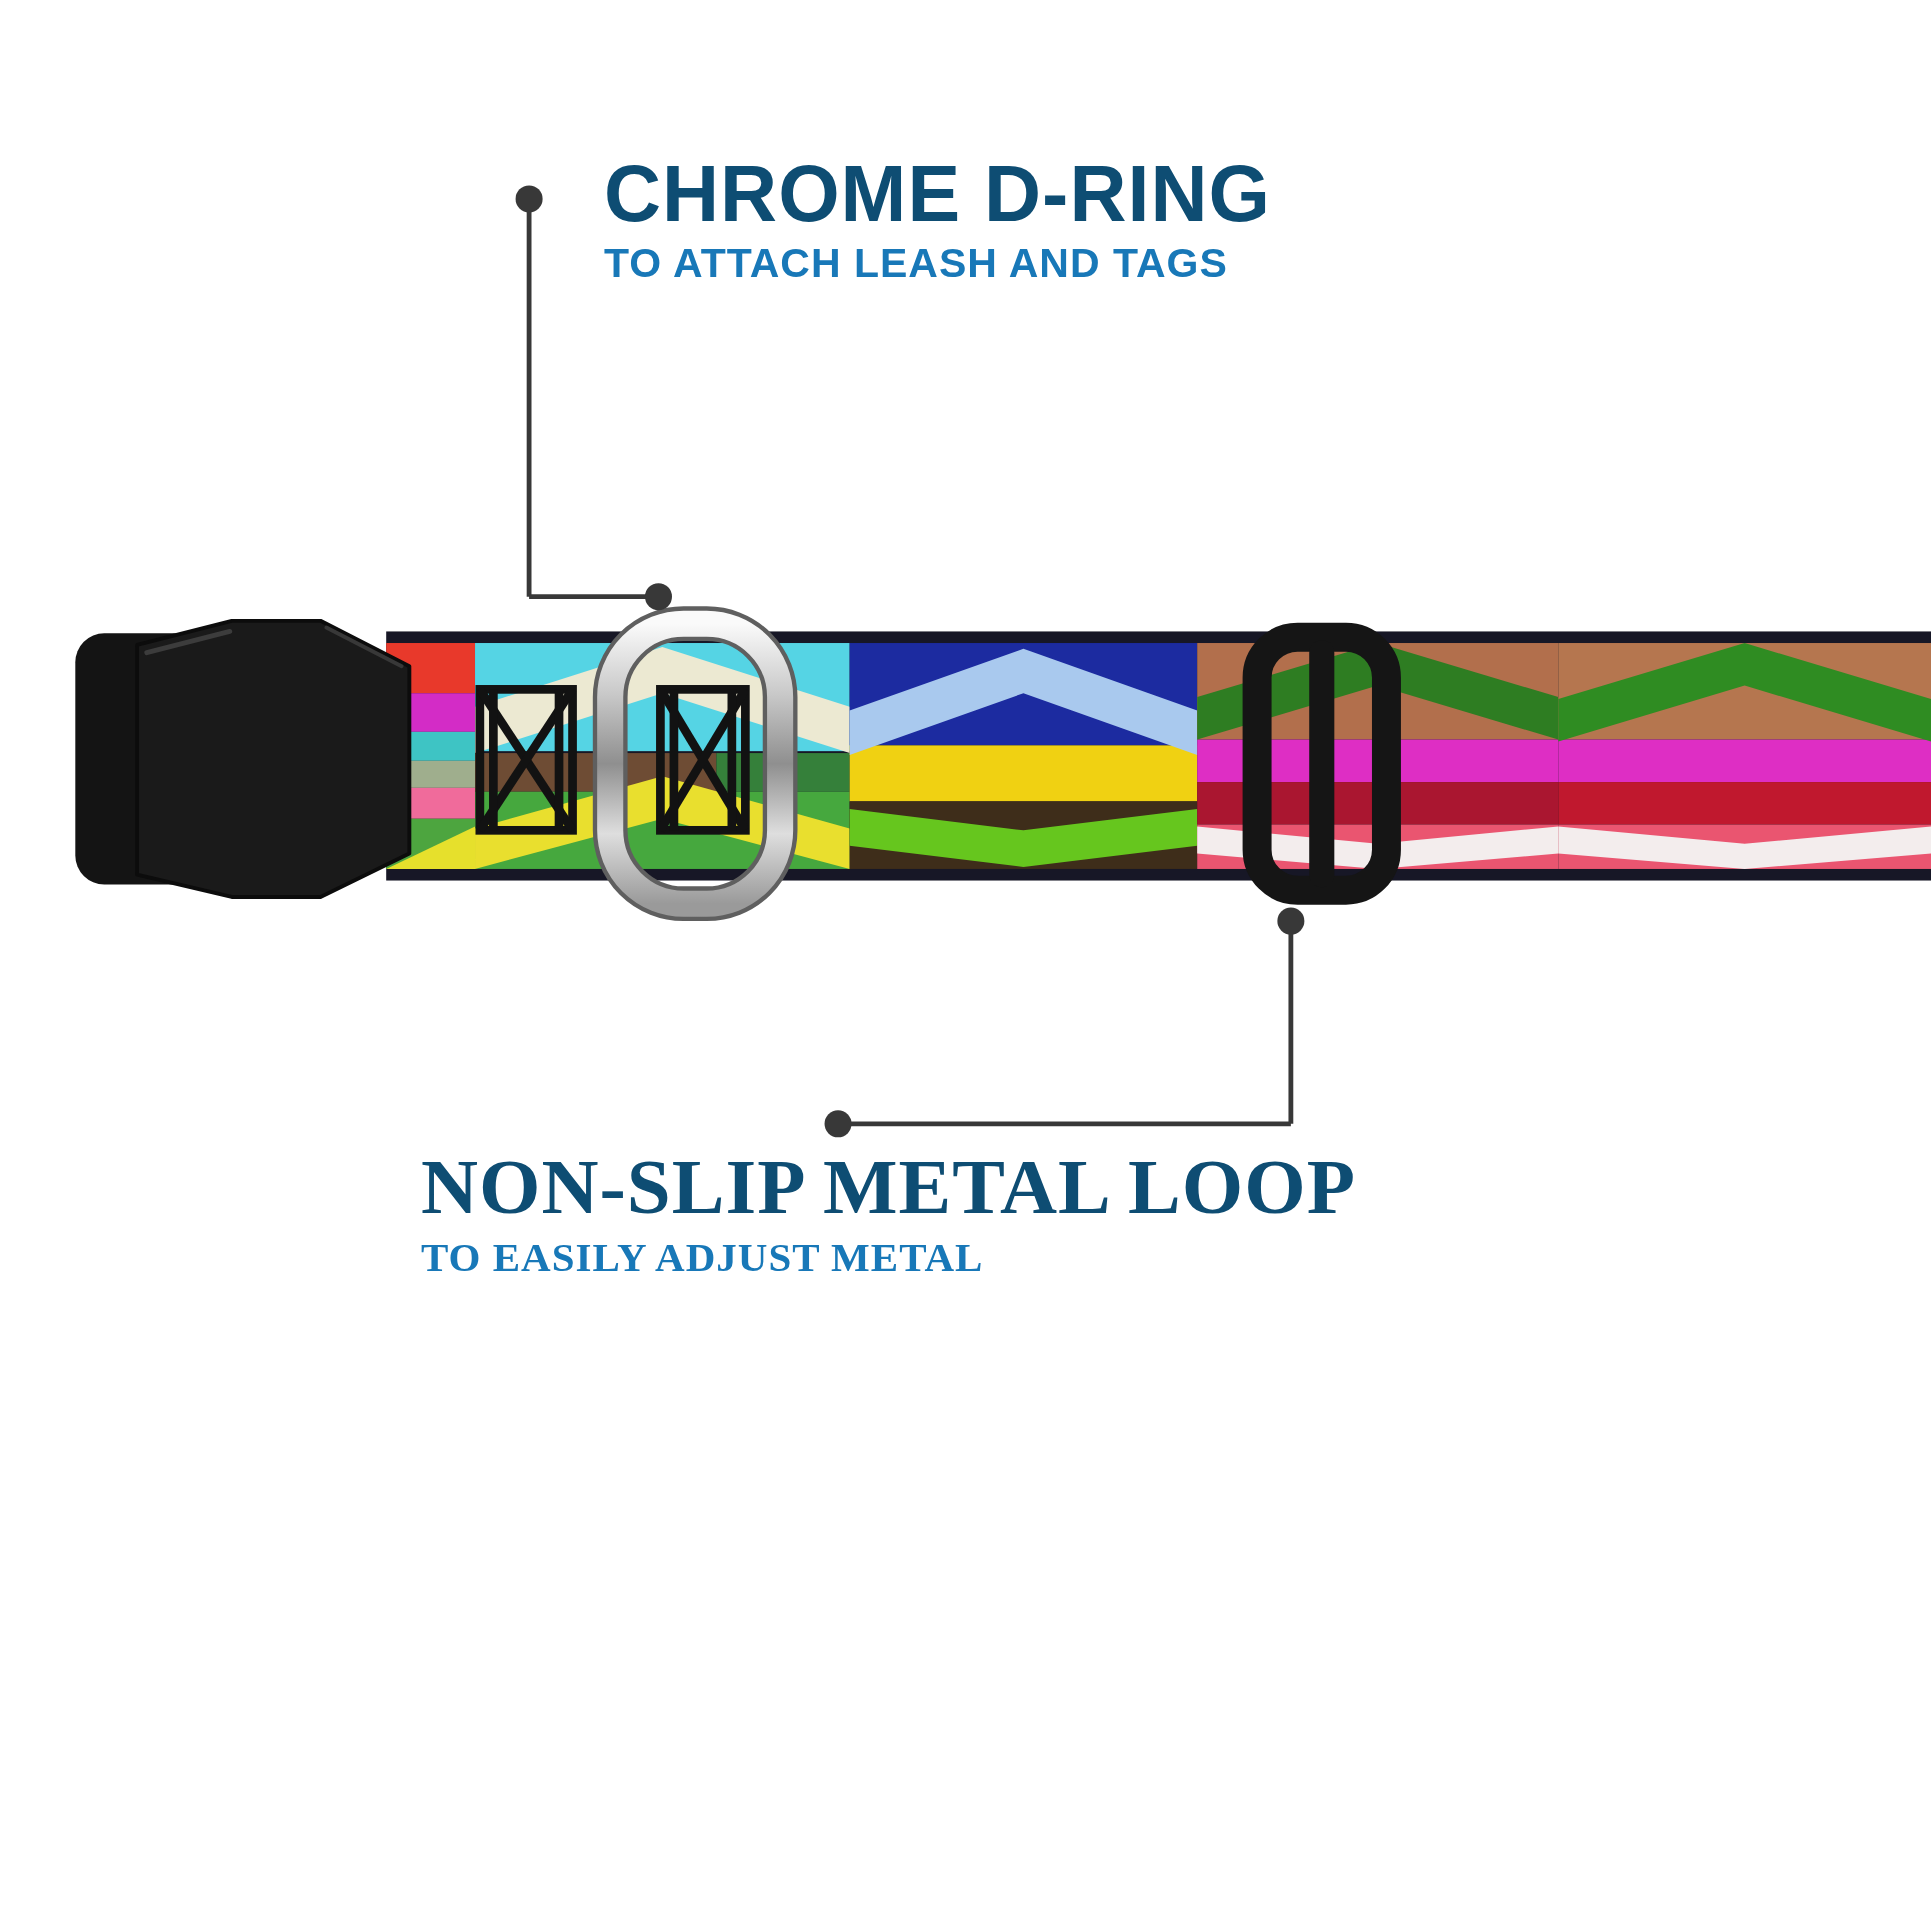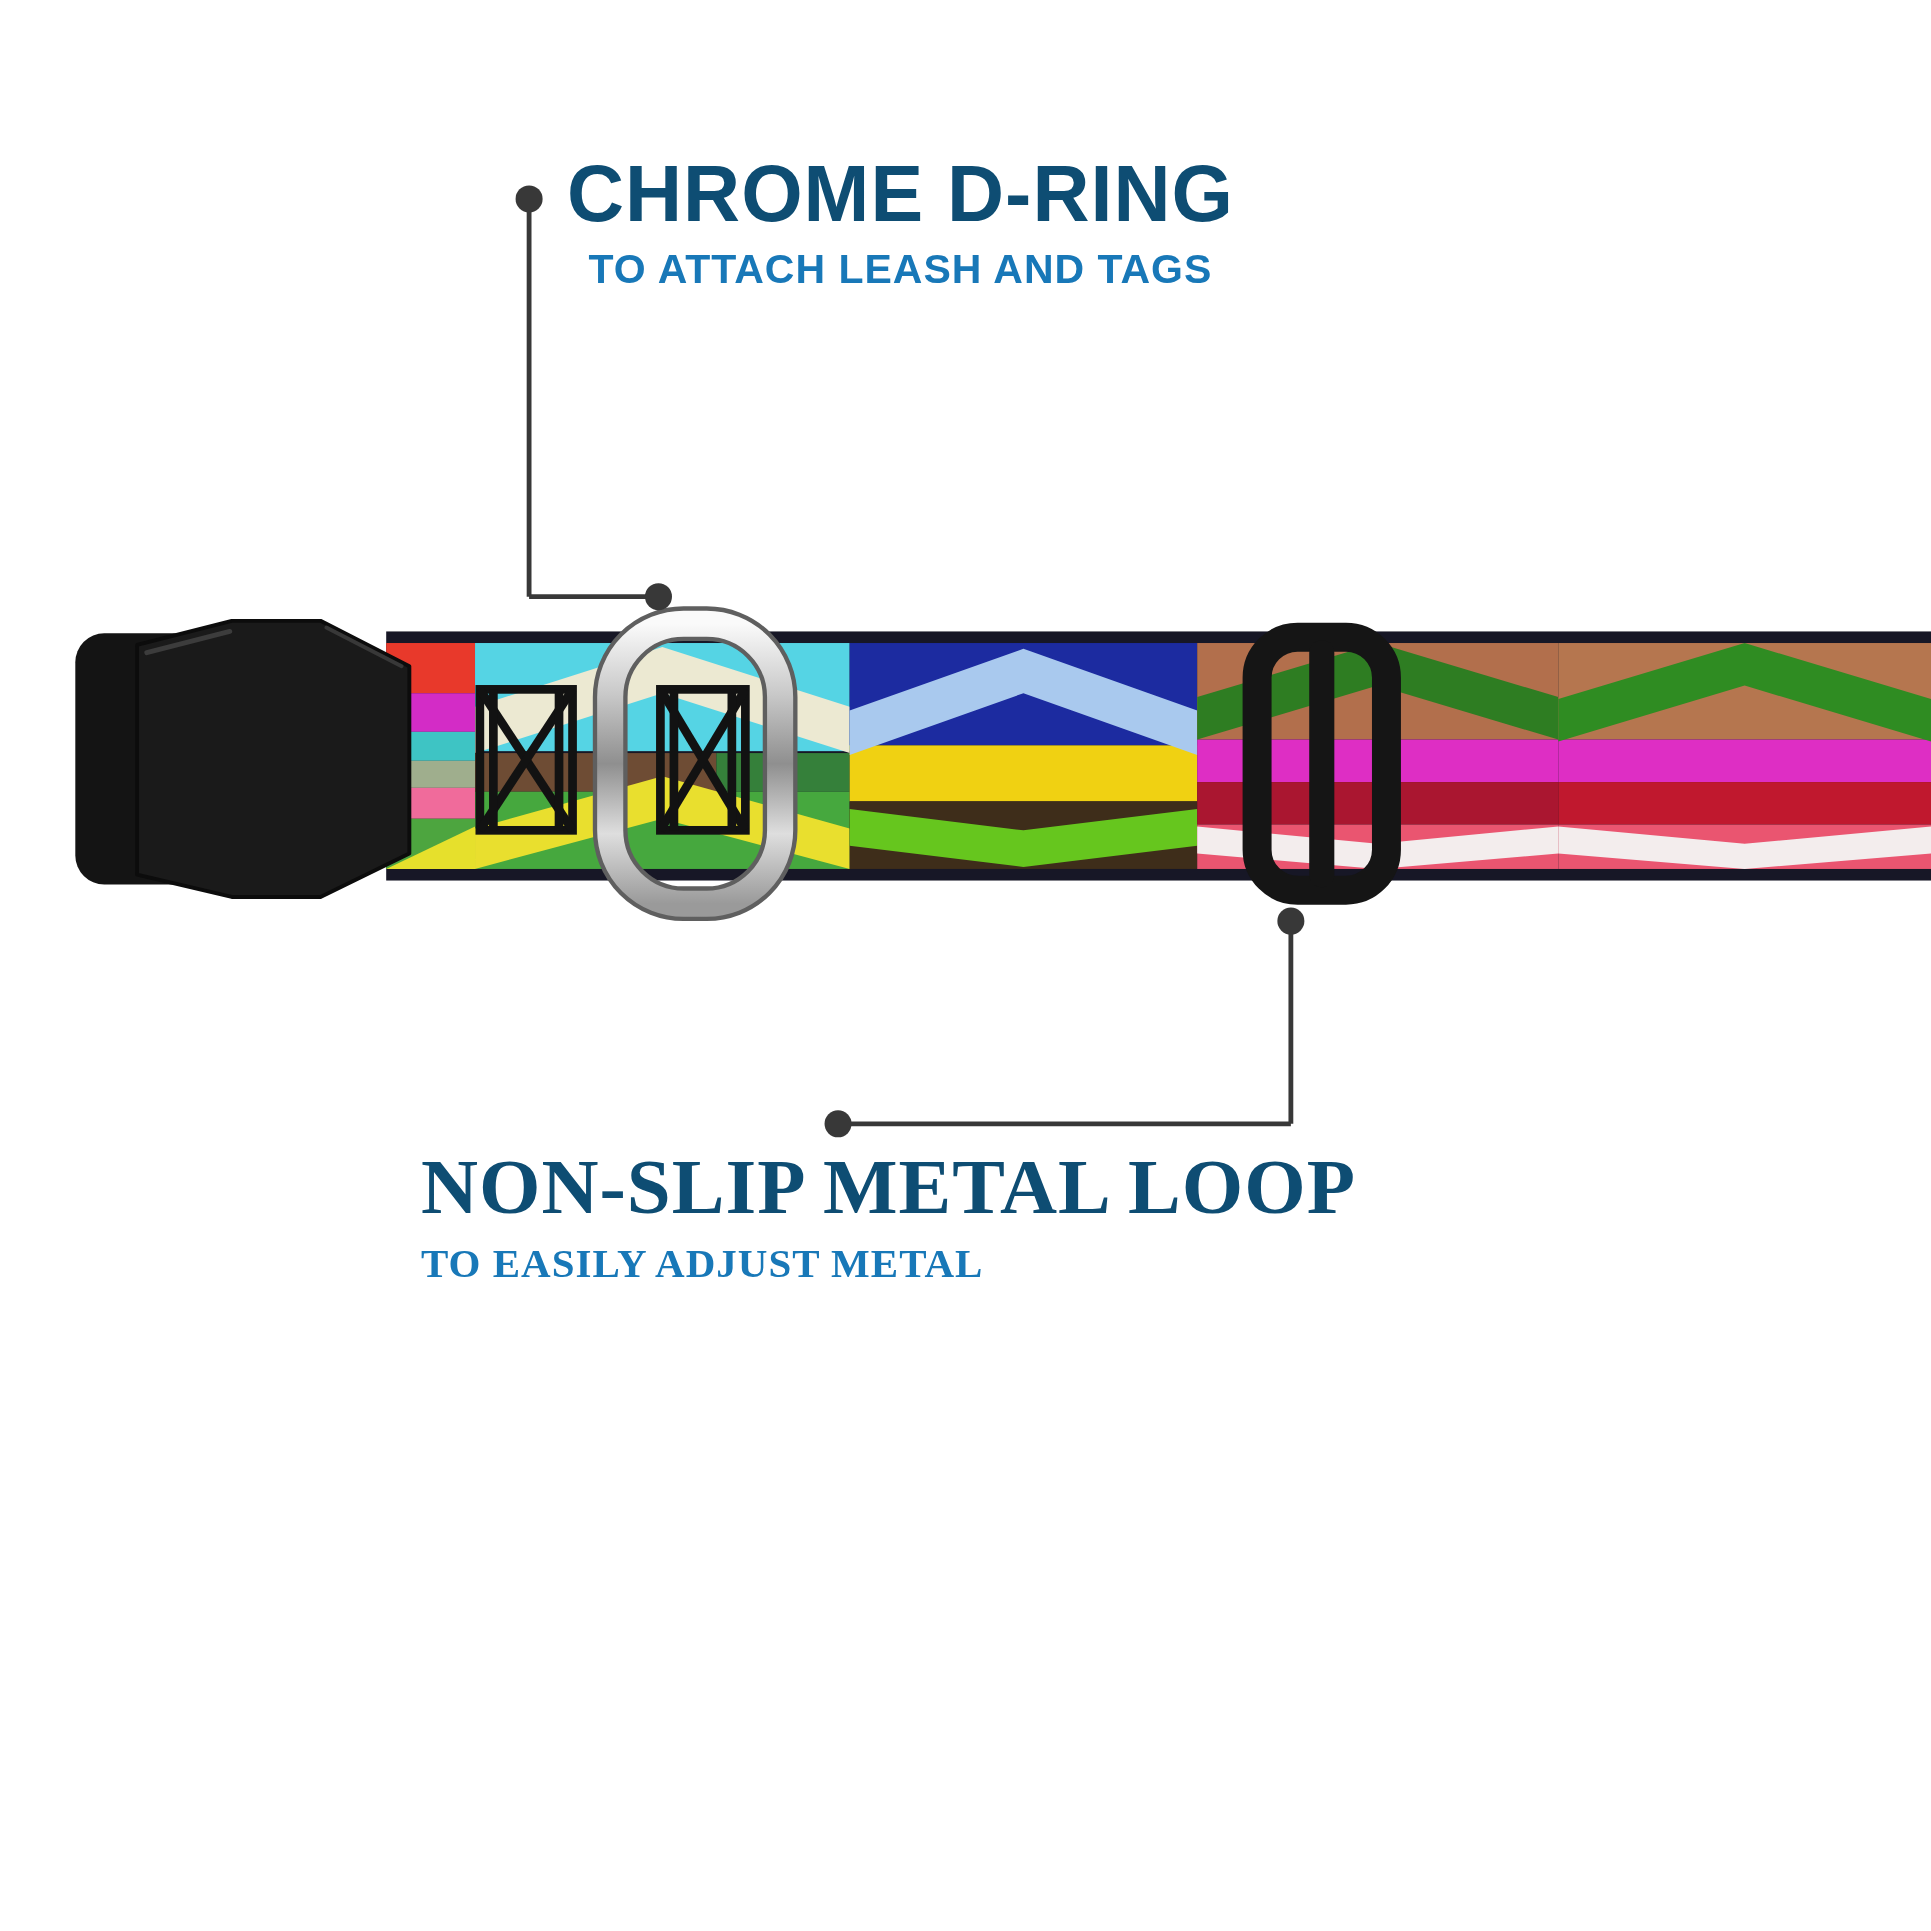--- a/index.html
+++ b/index.html
@@ -15,27 +15,27 @@
 
   .anno { position: absolute; white-space: nowrap; }
   .anno .title {
     font-size: 79px;
     font-weight: 800;
     line-height: 1;
     letter-spacing: 1px;
     color: var(--title-text, #0e4d73);
   }
   .anno .subtitle {
-    margin-top: 13px;
+    margin-top: 7px;
     font-size: 41px;
     font-weight: 700;
     letter-spacing: 1px;
     color: var(--subtitle-text, #1878b8);
   }
-  .anno-top    { left: 567px; top: 154px; text-align: center; }
+  .anno-top    { left: 604px; top: 154px; }
   .anno-bottom { left: 421px; top: 1147px; font-family: Liberation Serif, serif; }
 
   .callout     { stroke: var(--callout-line, #383838); stroke-width: 5; }
   .callout-dot { fill:   var(--callout-line, #383838); }
 </style>
 </head>
 <body>
 
 <div class="canvas">
 

